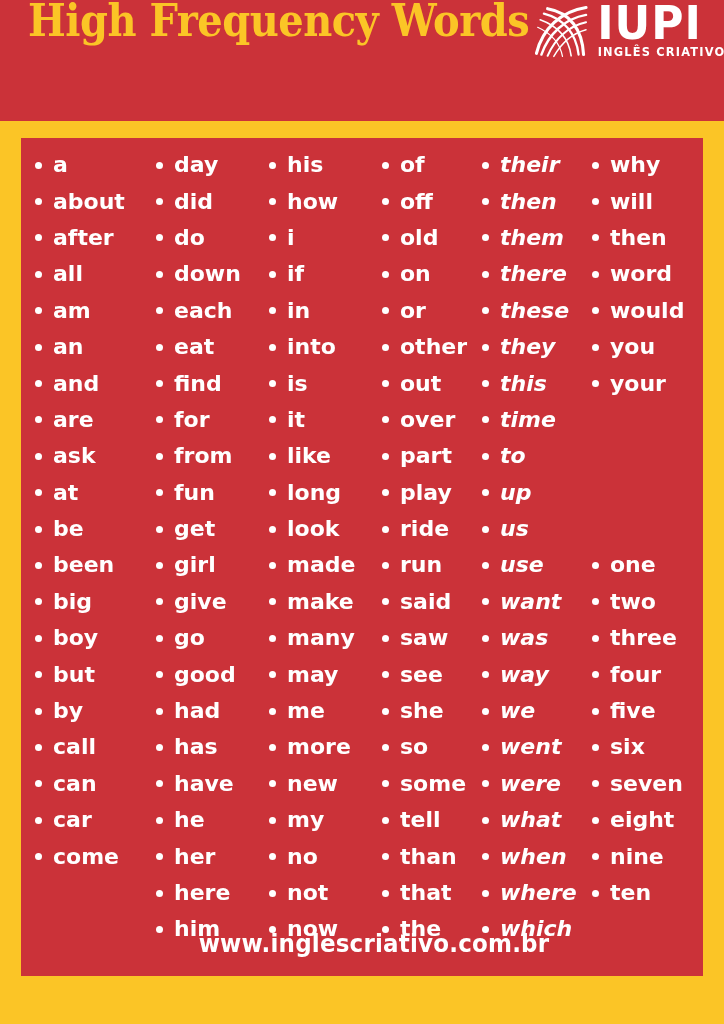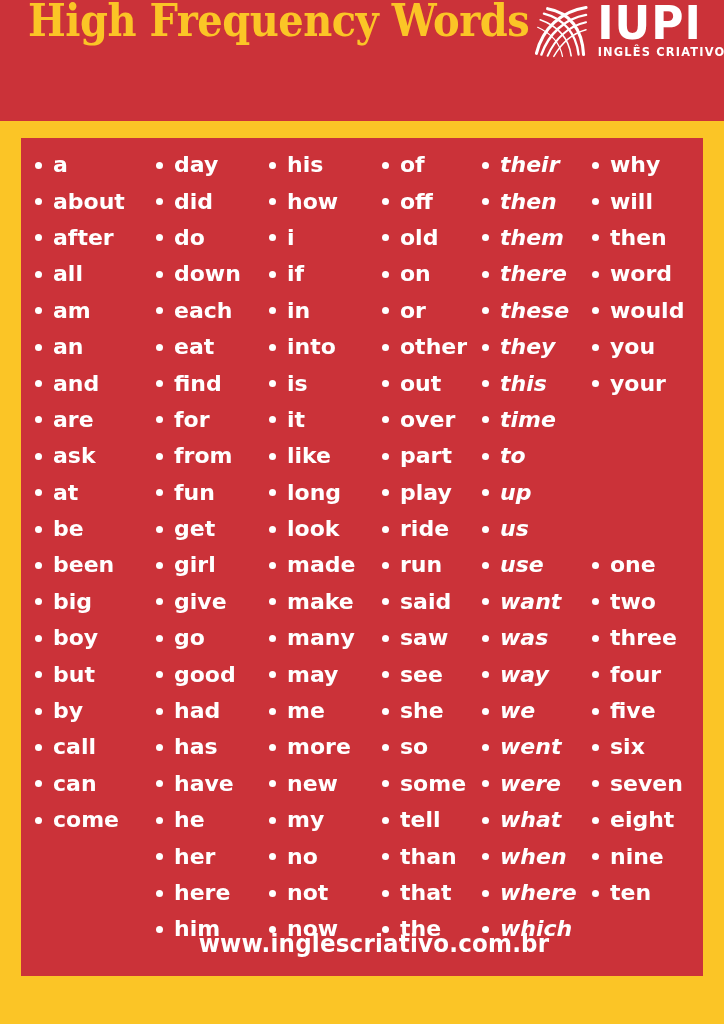--- a/index.html
+++ b/index.html
@@ -262,20 +262,24 @@
           <div class="word-row">
             <span class="bullet"></span>
             <span class="word">call</span>
           </div>
           <div class="word-row">
             <span class="bullet"></span>
             <span class="word">can</span>
           </div>
           <div class="word-row">
             <span class="bullet"></span>
+            <span class="word">car</span>
+          </div>
+          <div class="word-row">
+            <span class="bullet"></span>
             <span class="word">come</span>
           </div>
         </div>
         <div class="col col-1">
           <div class="word-row">
             <span class="bullet"></span>
             <span class="word">day</span>
           </div>
           <div class="word-row">
             <span class="bullet"></span>

